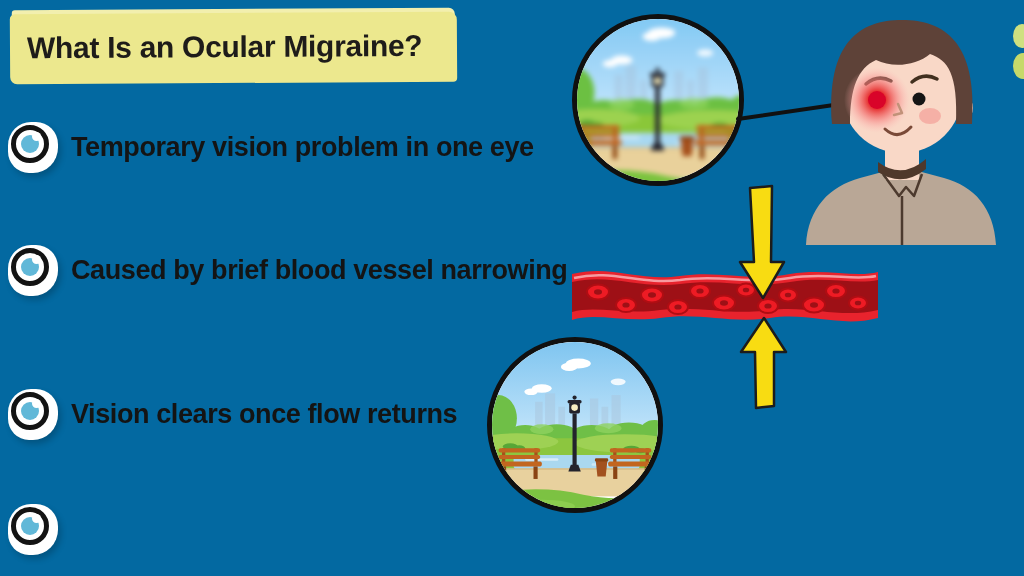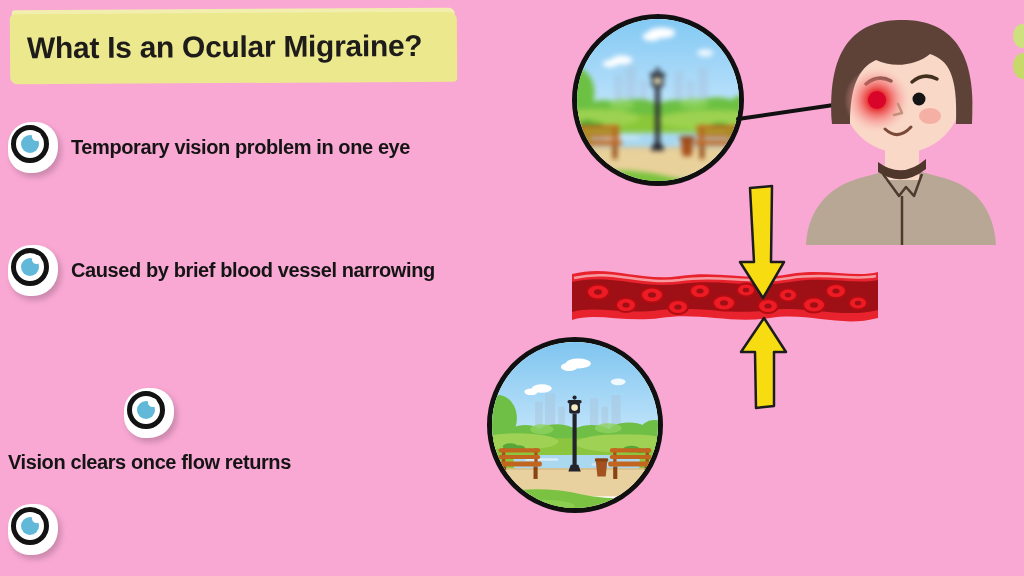--- a/index.html
+++ b/index.html
@@ -1,42 +1,42 @@
 <!DOCTYPE html>
 <html><head>
 <meta charset="utf-8">
 <style>
   * { margin:0; padding:0; box-sizing:border-box; }
   body { background:#ffffff; font-family:"Liberation Sans", sans-serif; }
   .canvas {
     position:relative; width:1024px; height:576px;
-    background:#f9a8d4; overflow:hidden;
+    background:#0369a1; overflow:hidden;
   }
 
   
   .title-highlight {
     position:absolute; left:10px; top:13px; width:447px; height:70px;
     background:#ece88e; border-radius:5px 8px 4px 7px;
     transform:rotate(-0.35deg);
     box-shadow:0 -6px 0 -2px #f2efae;
   }
   .page-title {
     font-size:30px; font-weight:700; color:#1e1c1a;
     line-height:68px; padding-left:17px; letter-spacing:-0.3px;
     white-space:nowrap;
   }
 
   
   .bullet { position:absolute; left:8px; display:flex; align-items:center; gap:13px; height:52px; list-style:none; }
   .bullet.r1 { top:121px; }
   .bullet.r2 { top:244px; }
-  .bullet.r3 { top:388px;flex-direction:column; }
+  .bullet.r3 { top:388px; }
   .bullet.r4 { top:503px; }
   .bullet-text {
-    font-size:20px; font-weight:700; color:#141414; letter-spacing:-0.4px;
+    font-size:27px; font-weight:700; color:#141414; letter-spacing:-0.4px;
     white-space:nowrap;
     text-align:center;
   }
   .eye-badge {
     position:relative; width:50px; height:51px; background:#fff; flex:0 0 50px;
     border-radius:46% 44% 50% 42%;
     box-shadow:3px 4px 6px rgba(0,0,0,0.20);
   }
   .eye-ring {
     position:absolute; left:3px; top:3px; width:38px; height:38px;

